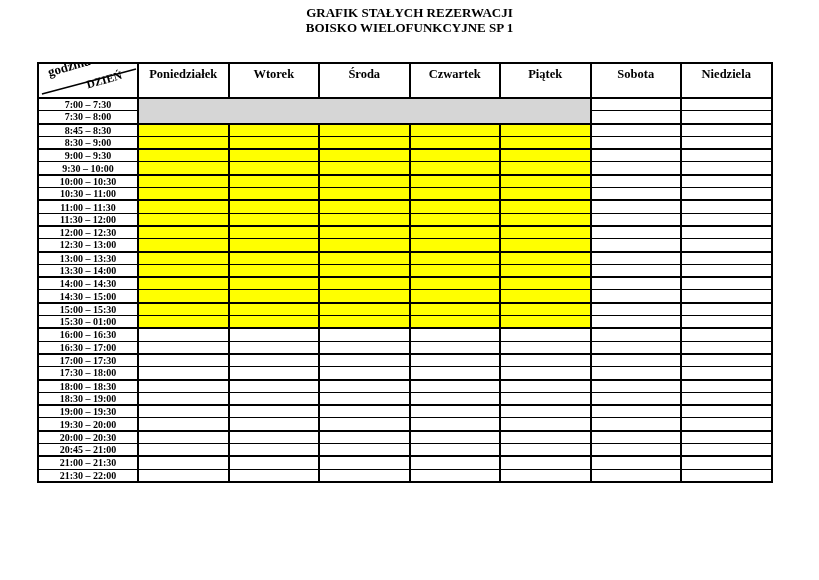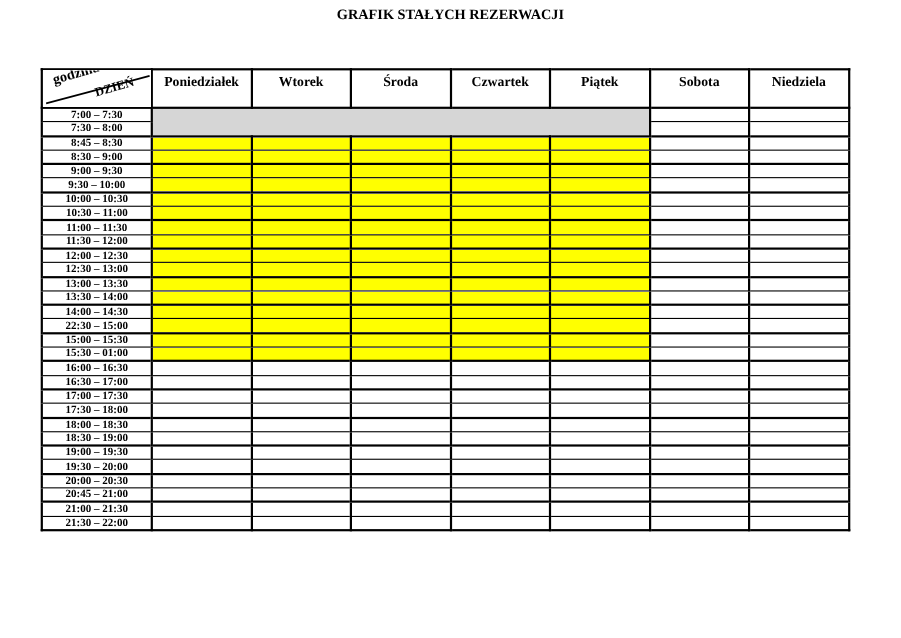--- a/index.html
+++ b/index.html
@@ -124,20 +124,21 @@
   }
   .legend td.gap-cell { border-left-width: 2px; border-right-width: 2px; }
 </style>
 </head>
 <body>
 
 <div class="page">
 
   <div class="title-block">
     <div>GRAFIK STAŁYCH REZERWACJI</div>
+    <div>BOISKO WIELOFUNKCYJNE SP 1</div>
   </div>
 
   <table class="schedule">
     <colgroup>
       <col style="width:100px">
       <col style="width:90.5px">
         <col style="width:90.5px">
         <col style="width:90.5px">
       <col style="width:90.5px">
         <col style="width:90.5px">
@@ -300,21 +301,21 @@
           <td class="time-cell">14:00 – 14:30</td>
           <td style="background: rgb(255, 255, 0);"></td>
           <td style="background: rgb(255, 255, 0);"></td>
           <td style="background: rgb(255, 255, 0);"></td>
           <td style="background: rgb(255, 255, 0);"></td>
           <td style="background: rgb(255, 255, 0);"></td>
           <td style="background: rgb(255, 255, 255);"></td>
           <td style="background: rgb(255, 255, 255);"></td>
         </tr>
         <tr class="hour-mid">
-          <td class="time-cell">22:30 – 15:00</td>
+          <td class="time-cell">14:30 – 15:00</td>
           <td style="background: rgb(255, 255, 0);"></td>
           <td style="background: rgb(255, 255, 0);"></td>
           <td style="background: rgb(255, 255, 0);"></td>
           <td style="background: rgb(255, 255, 0);"></td>
           <td style="background: rgb(255, 255, 0);"></td>
           <td style="background: rgb(255, 255, 255);"></td>
           <td style="background: rgb(255, 255, 255);"></td>
         </tr>
         <tr class="hour-start">
           <td class="time-cell">15:00 – 15:30</td>

